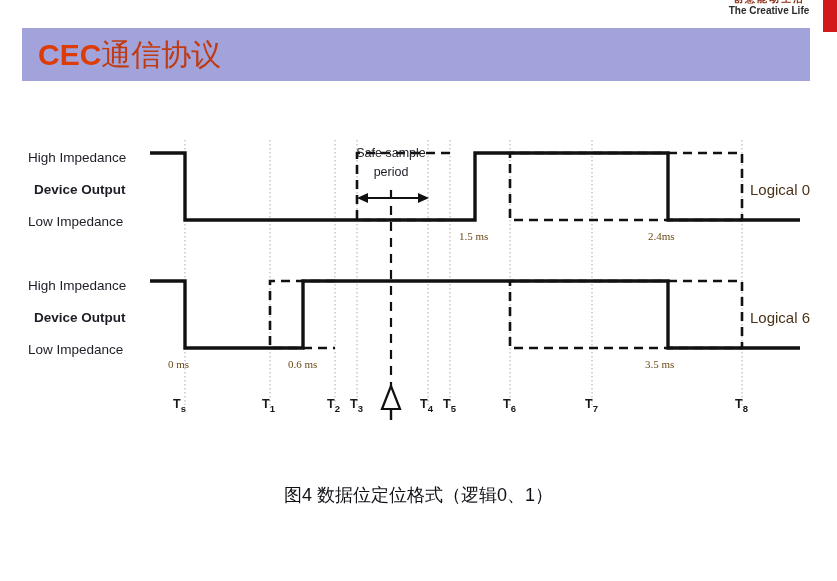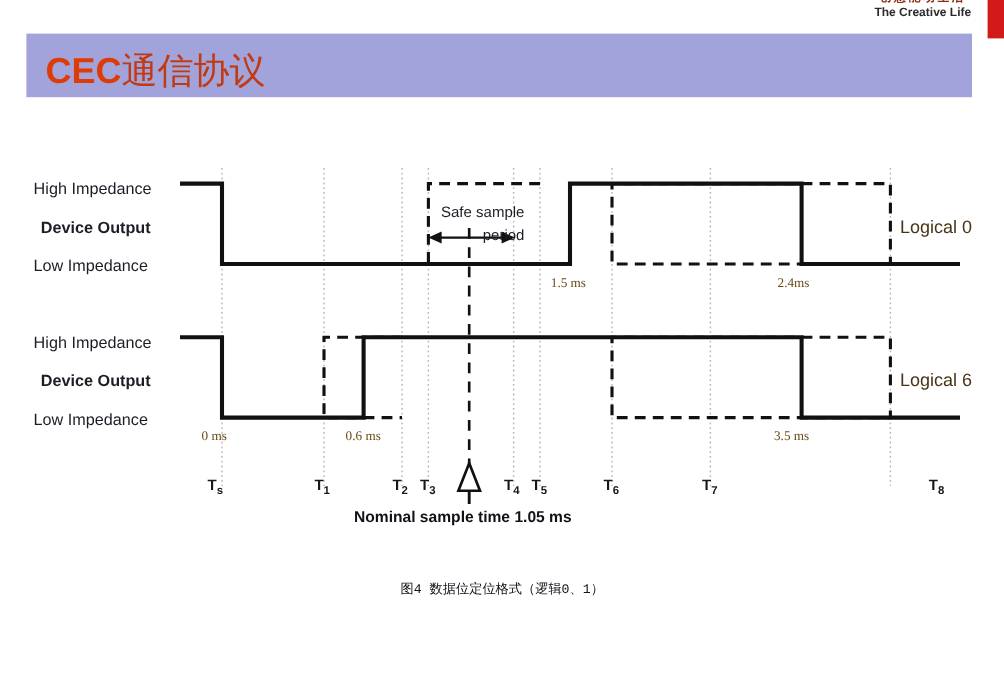--- a/index.html
+++ b/index.html
@@ -58,21 +58,21 @@
     width: 788px;
     height: 53px;
     background: #a3a3dc;
   }
   #title-text {
     position: absolute;
     left: 38px;
     top: 32px;
     font-size: 30px;
     font-weight: bold;
-    line-height: 55px;
+    line-height: 45px;
     white-space: nowrap;
   }
   #title-text .t-cec {
     color: #dd3c06;
     font-family: "Liberation Sans", sans-serif;
   }
   #title-text .t-cn {
     color: #c03a12;
     font-family: "DejaVu Sans", sans-serif;
     font-weight: normal;
@@ -120,43 +120,42 @@
     white-space: nowrap;
     font-family: "Liberation Sans", sans-serif;
   }
   .tick-label sub { font-size: 9.5px; }
 
   .safe-label {
     position: absolute;
     font-size: 12.5px;
     color: #1d1d26;
     white-space: nowrap;
-    text-align: right;
-    font-family: "Liberation Sans", sans-serif;
-    margin-top: 24px;
+    text-align: center;
+    font-family: "Liberation Sans", sans-serif;
   }
   #nominal-label {
     position: absolute;
     font-size: 13px;
     font-weight: bold;
     color: #111118;
     white-space: nowrap;
     font-family: "Liberation Sans", sans-serif;
   }
 
   
   #caption {
     position: absolute;
     left: 0;
     top: 483px;
     width: 837px;
     text-align: center;
-    font-size: 11px;
+    font-size: 18px;
     color: #111118;
-    font-family: Liberation Mono, monospace;
+    font-family: Liberation Sans, sans-serif;
   }
 </style>
 </head>
 <body>
 
 <div id="brand-logo">
   <span class="brand-cn">创意能动生活</span>
   <span class="brand-en">The Creative Life</span>
 </div>
 <div id="brand-redbar"></div>
@@ -245,18 +244,17 @@
   <span class="tick-label" style="left:350px; top:277px;"><span>T</span><sub>3</sub></span>
 
   <span class="tick-label" style="left:420px; top:277px;"><span>T</span><sub>4</sub></span>
 
   <span class="tick-label" style="left:443px; top:277px;"><span>T</span><sub>5</sub></span>
 
   <span class="tick-label" style="left:503px; top:277px;text-align:right;"><span>T</span><sub>6</sub></span>
 
   <span class="tick-label" style="left:585px; top:277px;"><span>T</span><sub>7</sub></span>
 
-  <span class="tick-label" style="left:774px; top:277px;"><span>T</span><sub>8</sub></span>
-
-  <span id="nominal-label" style="left:295px; top:303px;">Nominal sample time 1.05 ms</span>
+  <span class="tick-label" style="left:735px; top:277px;"><span>T</span><sub>8</sub></span>
+
 </div>
 
 <div id="caption">图4 数据位定位格式（逻辑0、1）</div>
 
 </body></html>

